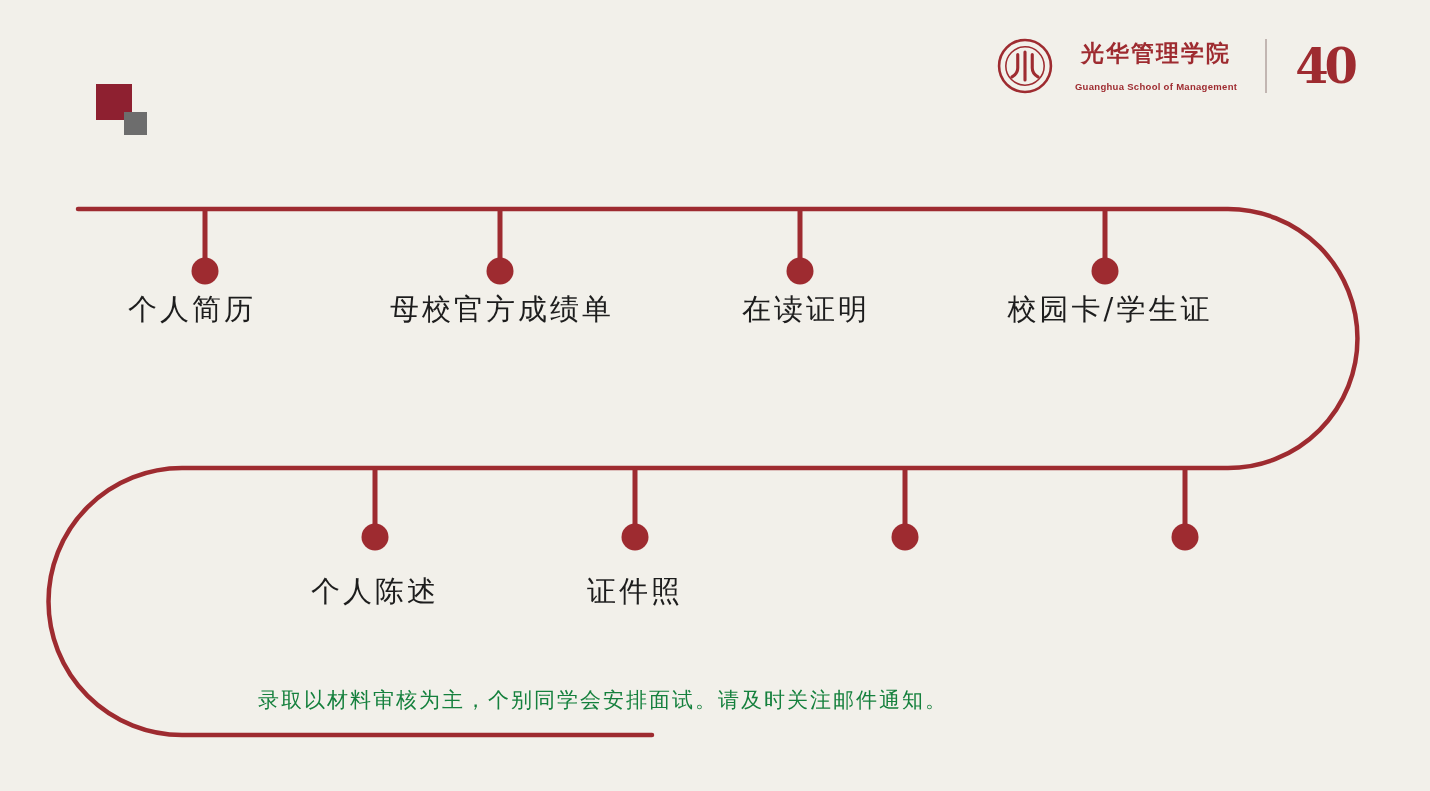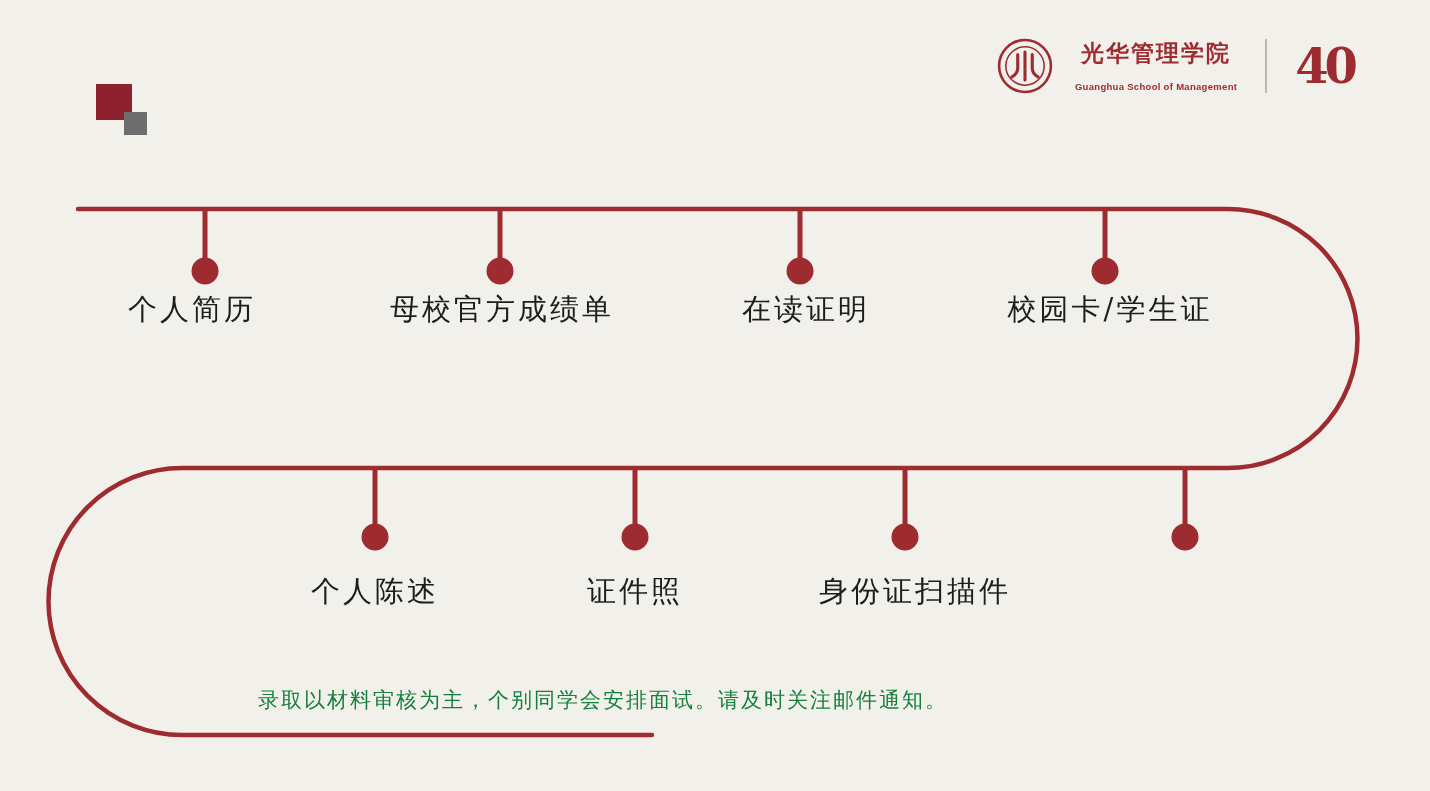--- a/index.html
+++ b/index.html
@@ -113,17 +113,16 @@
     <circle class="tl-node" cx="1185" cy="537" r="13.5"></circle>
   </svg>
 
   <div class="tl-label row-top" style="left:192px">个人简历</div>
   <div class="tl-label row-top" style="left:502px">母校官方成绩单</div>
   <div class="tl-label row-top" style="left:806px">在读证明</div>
   <div class="tl-label row-top" style="left:1110px">校园卡/学生证</div>
 
   <div class="tl-label row-bottom" style="left:375px">个人陈述</div>
   <div class="tl-label row-bottom" style="left:635px">证件照</div>
-  <div class="tl-label row-bottom" style="left:915px">身份证扫描件</div>
 
   <div class="tl-note">录取以材料审核为主，个别同学会安排面试。请及时关注邮件通知。</div>
 
 </div>
 
 </body></html>

